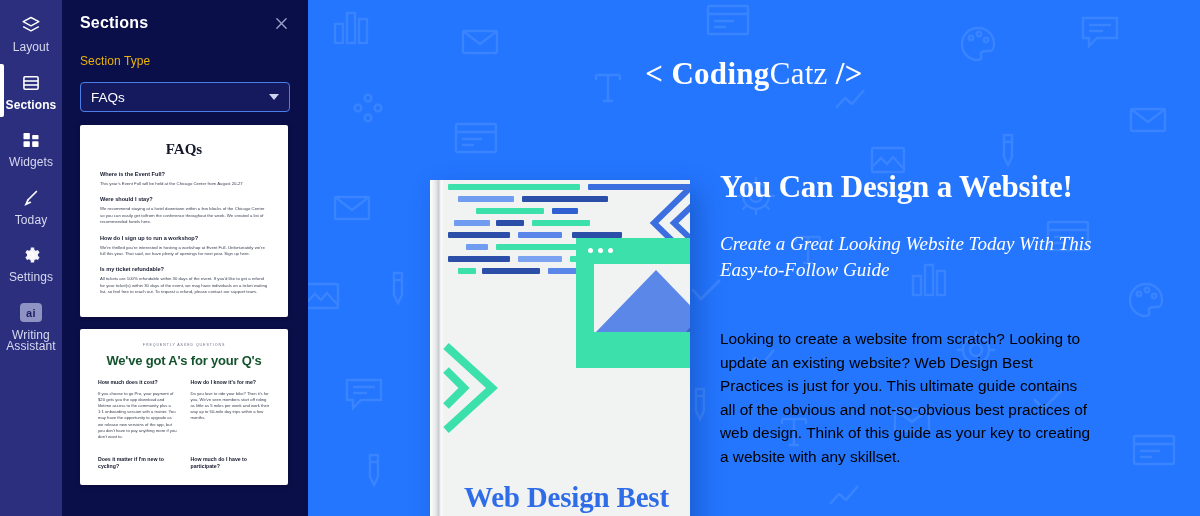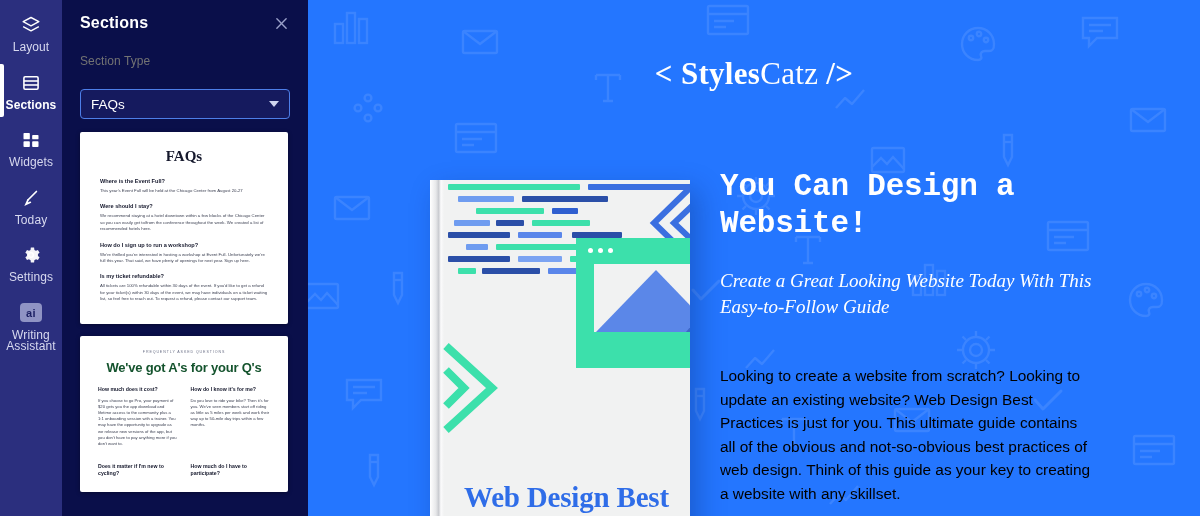--- a/index.html
+++ b/index.html
@@ -52,21 +52,21 @@
   .panel-head {
     display: flex; align-items: center; justify-content: space-between;
     padding: 14px 0 10px;
   }
   .panel-title { color: #ffffff; font-size: 16px; font-weight: bold; letter-spacing: .2px; }
   .close-x {
     width: 18px; height: 18px; color: #9aa0c9; cursor: pointer;
     display: flex; align-items: center; justify-content: center;
   }
   .field-label {
-    color: #737373; font-size: 12px; margin: 12px 0 21px; letter-spacing: .1px;
+    color: #eab308; font-size: 12px; margin: 12px 0 14px; letter-spacing: .1px;
   }
   .select {
     height: 30px; border: 1px solid #4d7ee8; border-radius: 4px;
     background: #151a5e; display: flex; align-items: center;
     justify-content: space-between; padding: 0 10px; cursor: pointer;
   }
   .select-value { color: #ffffff; font-size: 13.5px; }
   .caret { width: 0; height: 0; border-left: 5px solid transparent;
            border-right: 5px solid transparent; border-top: 6px solid #cfd4ee; }
 
@@ -137,21 +137,21 @@
   .chev { position: absolute; }
   .chev-green { left: 12px; top: 160px; }
   .chev-blue { right: -4px; top: 0px; }
   .booktitle {
     position: absolute; left: 34px; bottom: 56px; right: 10px;
     font-family: "Liberation Serif", serif; font-weight: bold;
     font-size: 29px; line-height: 31px; color: #2f6de8; letter-spacing: -.2px;
   }
 
   .copy { flex: 1; padding-right: 28px; padding-top: 40px; max-width: 400px; }
-  .h1 { font-family: Liberation Mono, monospace; font-weight: bold;
+  .h1 { font-family: Liberation Serif, serif; font-weight: bold;
         font-size: 31px; line-height: 37px; color: #ffffff; letter-spacing: -.2px; }
   .sub { font-family: "Liberation Serif", serif; font-style: italic;
          font-size: 19px; line-height: 26px; color: #ffffff; margin-top: 26px; }
   .body { font-size: 15.4px; line-height: 23.6px; color: #000000; margin-top: 44px; }
 </style>
 </head>
 <body>
 
 <div class="app">
 
@@ -381,21 +381,21 @@
           <use href="#ico-chart" x="330" y="488"></use>
           <use href="#ico-line" x="540" y="496"></use>
         </g>
       </defs>
       <rect width="892" height="516" fill="#2476ff"></rect>
       <use href="#tile"></use>
     </svg>
 
     <div class="brand">
       <span class="lt">&lt;</span>
-      <b>Styles</b><span class="thin">Catz</span>
+      <b>Coding</b><span class="thin">Catz</span>
       <span class="gt">/&gt;</span>
     </div>
 
     <div class="row">
 
       <div class="bookwrap">
         <div class="book">
           <div class="spine"></div>
 
           <div class="codeblock">

